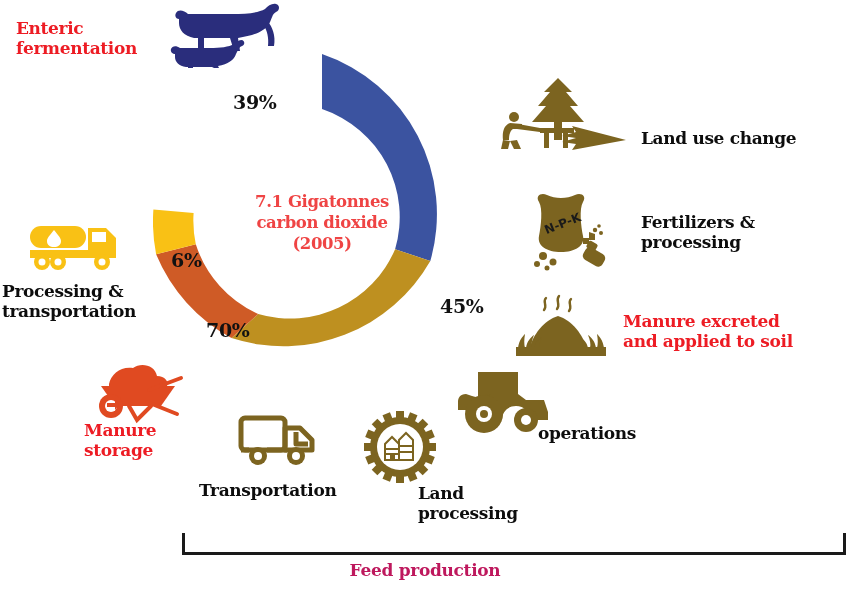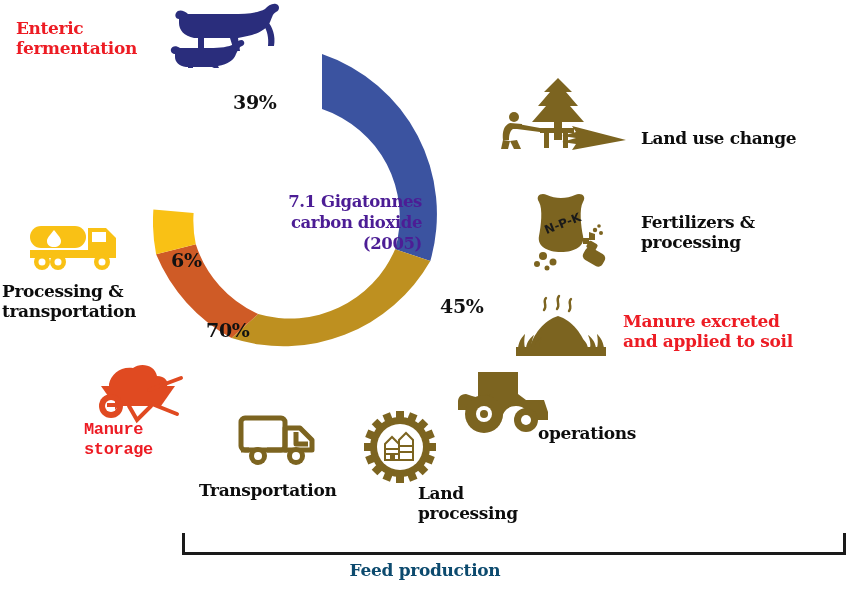--- a/index.html
+++ b/index.html
@@ -37,26 +37,26 @@
     color: #111111;
     letter-spacing: -0.3px;
     white-space: nowrap;
   }
   #donut-center-text {
     position: absolute;
     left: 50%;
     top: 50%;
     transform: translate(-50%, -50%);
     width: 200px;
-    text-align: right;
+    text-align: center;
     font-family: "DejaVu Serif", "Liberation Serif", serif;
     font-weight: bold;
     font-size: 16.5px;
     line-height: 1.28;
-    color: #4c1d95;
+    color: #ef4444;
     letter-spacing: -0.4px;
   }
   #donut-center-text div { white-space: nowrap; }
 
   
   .callout {
     position: absolute;
     font-family: "DejaVu Serif", "Liberation Serif", serif;
     font-weight: bold;
     font-size: 17px;
@@ -80,21 +80,21 @@
   }
   #feed-production-label {
     position: absolute;
     left: 0;
     top: 560px;
     width: 850px;
     text-align: center;
     font-family: "DejaVu Serif", "Liberation Serif", serif;
     font-weight: bold;
     font-size: 17px;
-    color: #0c4a6e;
+    color: #be185d;
     letter-spacing: -0.3px;
   }
 
   .icon { position: absolute; }
   .icon svg { display: block; overflow: visible; }
 </style>
 </head>
 <body>
 
 <div id="infographic">
@@ -372,21 +372,21 @@
 
         <path d="M40 44 L48 58 L62 44"></path>
       </g>
       <g fill="#E04A21">
         <circle cx="22" cy="44" r="12"></circle>
         <circle cx="22" cy="44" r="6" fill="#ffffff"></circle>
         <path d="M18 41 L26 41 L26 38 L30 43 L26 48 L26 45 L18 45 Z"></path>
       </g>
     </svg>
   </div>
-  <div class="callout red" style="left:84px; top:420px; width:140px;font-family:Liberation Mono, monospace;">
+  <div class="callout red" style="left:84px; top:420px; width:140px;">
     <div>Manure</div>
     <div>storage</div>
   </div>
 
   <div id="feed-production-bracket"></div>
   <div id="feed-production-label">Feed production</div>
 
 </div>
 
 </body></html>

